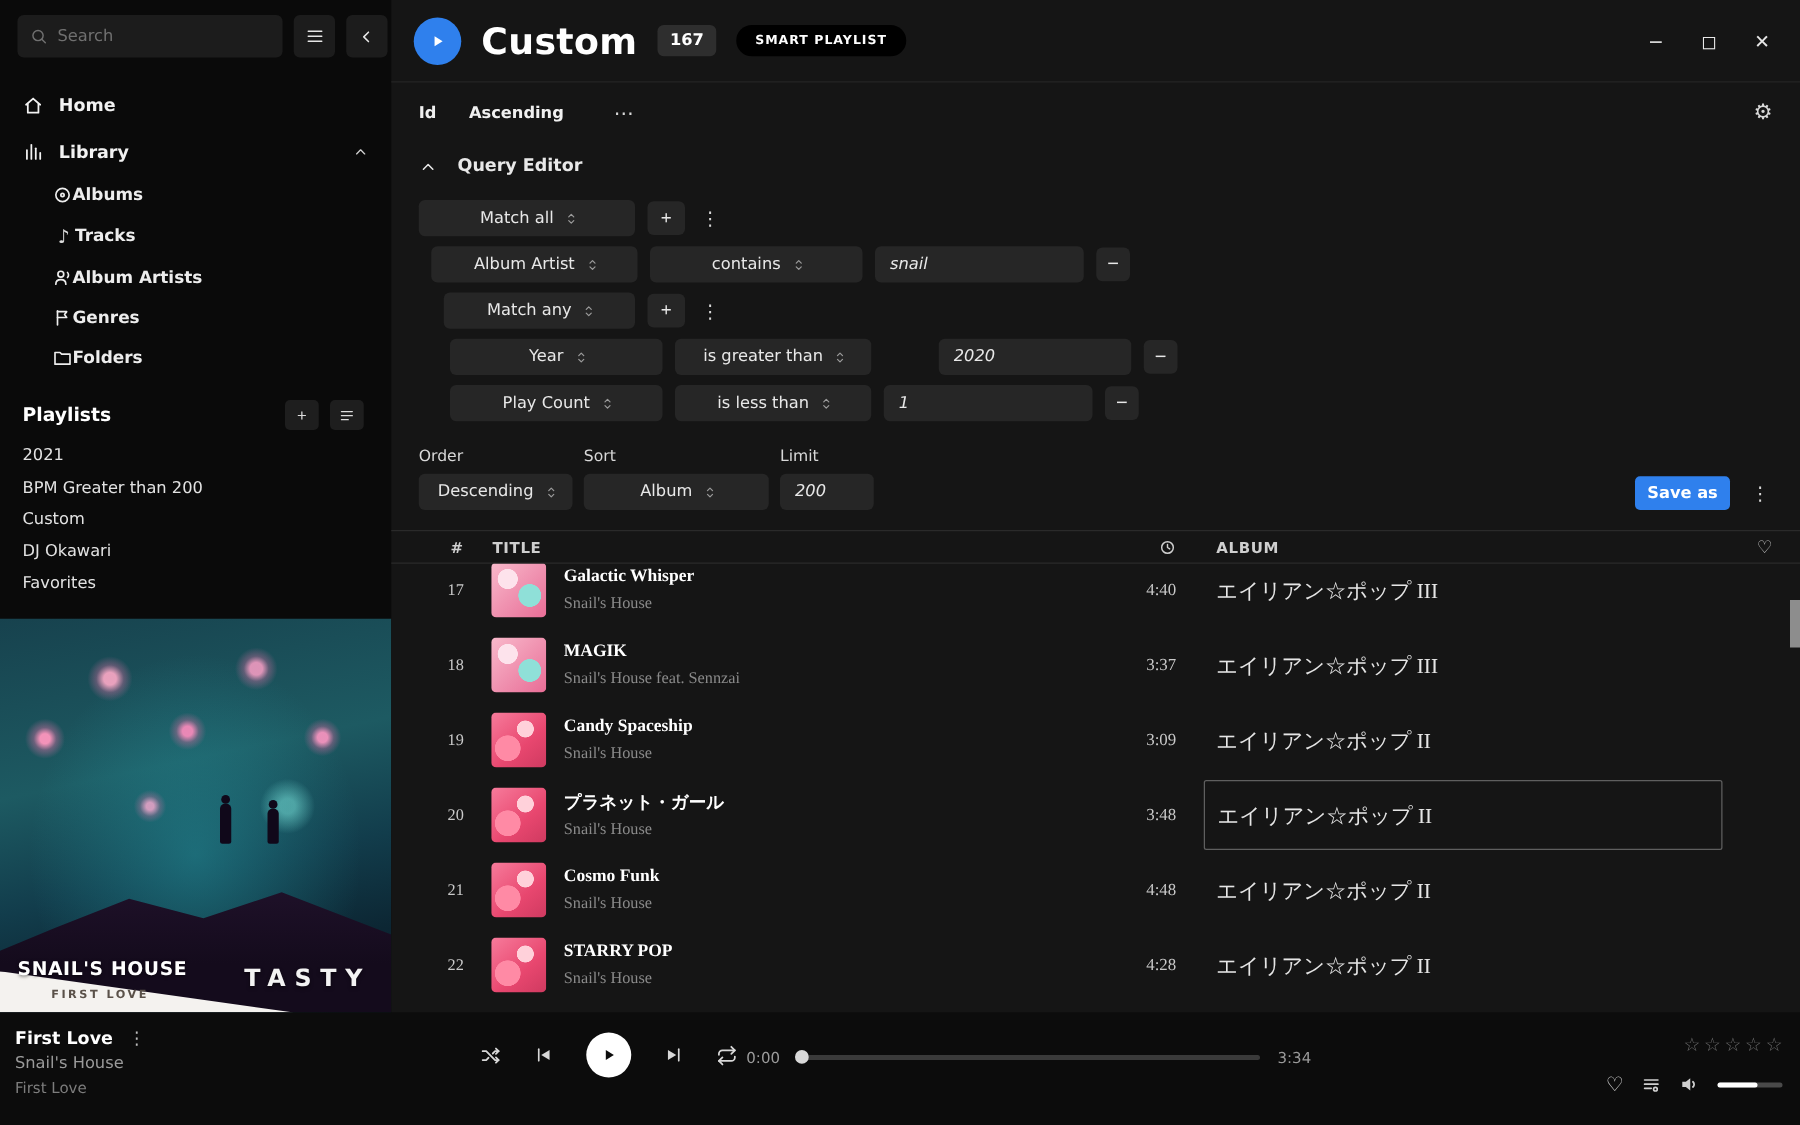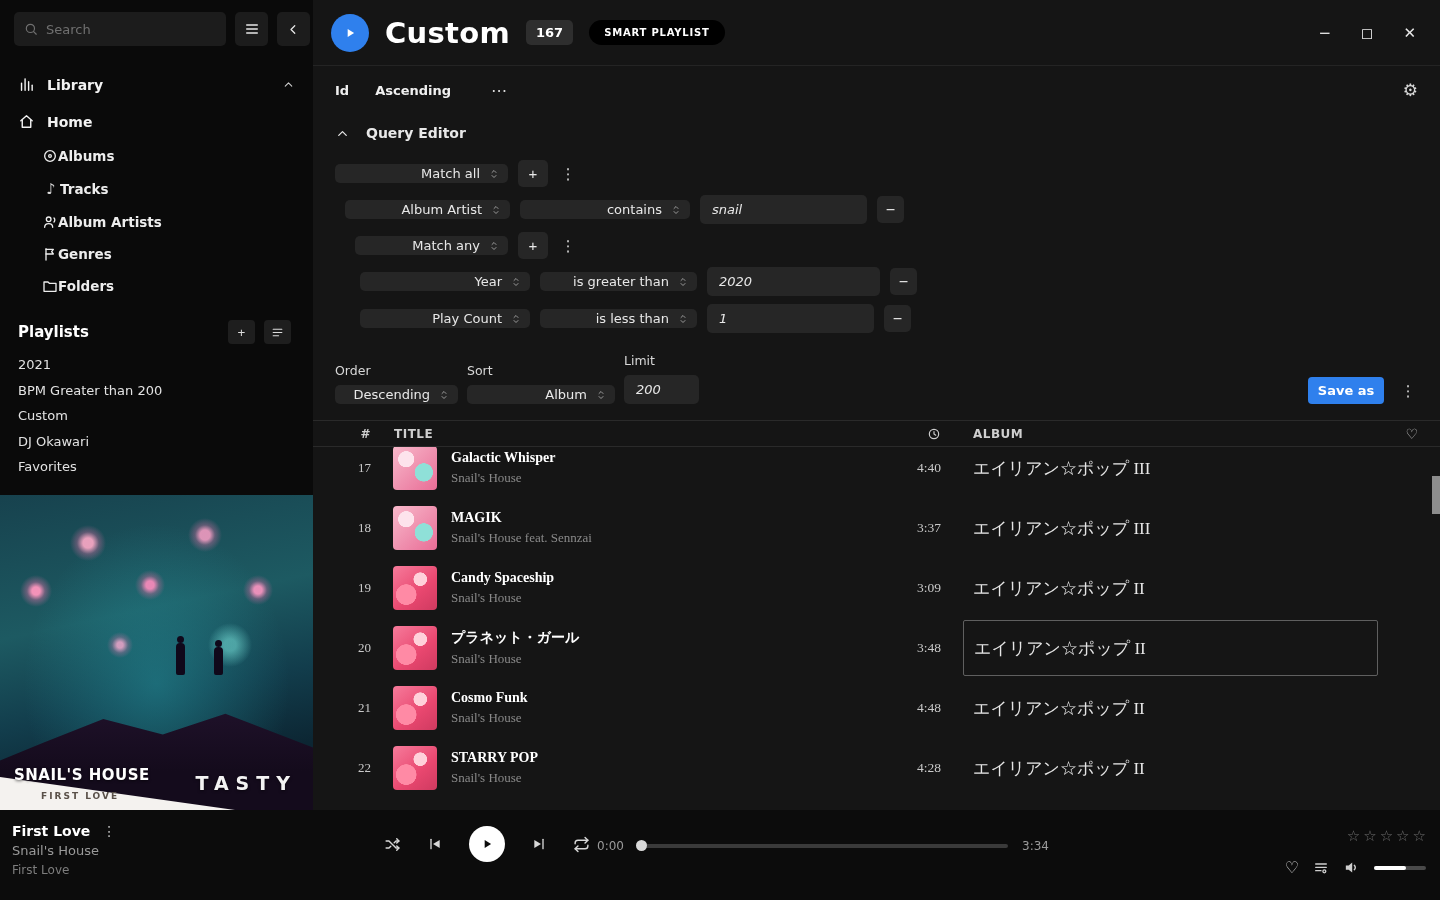--- a/index.html
+++ b/index.html
@@ -66,21 +66,21 @@
 
   .toolbar { height:48px; display:flex; align-items:center; gap:26px; padding:0 22px; flex-shrink:0; }
   .tb-text { font-size:13px; font-weight:700; color:#f0f0f0; cursor:pointer; }
   .tb-more { font-size:16px; color:#d8d8d8; cursor:pointer; margin-left:14px; }
   .tb-gear { margin-left:auto; font-size:17px; color:#d8d8d8; cursor:pointer; }
 
   .qe { padding:2px 22px 0; flex-shrink:0; }
   .qe-head { display:flex; align-items:center; gap:16px; height:34px; margin-bottom:10px; color:#e8e8e8; }
   .qe-title { font-size:14px; font-weight:700; }
   .qe-row { display:flex; align-items:center; gap:10px; margin-bottom:8px; }
-  .select { height:19px; background:#262626; border-radius:5px; display:flex; align-items:center; justify-content:flex-end; gap:8px; padding:0 8px 0 12px; font-size:13px; color:#e8e8e8; cursor:pointer; flex-shrink:0; }
+  .select { height:29px; background:#262626; border-radius:5px; display:flex; align-items:center; justify-content:center; gap:8px; padding:0 8px 0 12px; font-size:13px; color:#e8e8e8; cursor:pointer; flex-shrink:0; }
   .select .car { color:#9a9a9a; }
   .text-input { height:29px; background:#262626; border:none; border-radius:5px; padding:0 12px; font-size:13px; color:#e8e8e8; font-family:inherit; outline:none;font-style:italic; }
   .sq-btn { height:27px; background:#262626; border:none; border-radius:5px; color:#e8e8e8; font-size:15px; display:flex; align-items:center; justify-content:center; cursor:pointer; flex-shrink:0; }
   .plus { width:30px; }
   .minus { width:27px; font-size:16px; }
   .kebab { background:transparent; border:none; color:#d8d8d8; font-size:15px; width:20px; cursor:pointer; }
   .ind-1 { margin-left:10px; }
   .ind-2 { margin-left:20px; }
   .ind-3 { margin-left:25px; }
 
@@ -174,41 +174,41 @@
               <polyline points="10,6 16,12 10,18"></polyline>
             </svg>
         </span>
       </button>
     </div>
 
     <nav class="nav">
       <div class="nav-item">
         <span>
           <svg class="icon" width="17" height="17" viewBox="0 0 24 24">
+              <path d="M4 11 L12 4 L20 11"></path>
+              <path d="M6 10 V20 H18 V10"></path>
+            </svg>
+        </span>
+        <span>Home</span>
+      </div>
+      <div class="nav-item">
+        <span>
+          <svg class="icon" width="17" height="17" viewBox="0 0 24 24">
               <path d="M5 20V10"></path>
               <path d="M10 20V4"></path>
               <path d="M15 20V8"></path>
               <path d="M20 20V13"></path>
             </svg>
         </span>
         <span>Library</span>
         <span class="chev">
           <svg class="icon" width="13" height="13" viewBox="0 0 24 24">
               <polyline points="6,15 12,9 18,15"></polyline>
             </svg>
         </span>
-      </div>
-      <div class="nav-item">
-        <span>
-          <svg class="icon" width="17" height="17" viewBox="0 0 24 24">
-              <path d="M4 11 L12 4 L20 11"></path>
-              <path d="M6 10 V20 H18 V10"></path>
-            </svg>
-        </span>
-        <span>Home</span>
       </div>
 
       <div class="sub-item">
         <span>
           <svg class="icon" width="16" height="16" viewBox="0 0 24 24">
               <circle cx="12" cy="12" r="8"></circle>
               <circle cx="12" cy="12" r="2"></circle>
             </svg>
         </span>
         <span>Albums</span>
@@ -383,21 +383,21 @@
         </div>
         <div class="select" style="width:157px">
           <span>is greater than</span>
           <span class="car">
               <svg class="icon" width="12" height="12" viewBox="0 0 24 24">
                 <path d="M8 9l4-4 4 4"></path>
                 <path d="M8 15l4 4 4-4"></path>
               </svg>
             </span>
         </div>
-        <input class="text-input" style="width: 173px;" value="2020">
+        <input class="text-input" style="width: 154px; margin-left: 44px;" value="2020">
         <button class="sq-btn minus">
             <span>−</span>
           </button>
       </div>
 
       <div class="qe-row ind-3">
         <div class="select" style="width:170px">
           <span>Play Count</span>
           <span class="car">
               <svg class="icon" width="12" height="12" viewBox="0 0 24 24">

